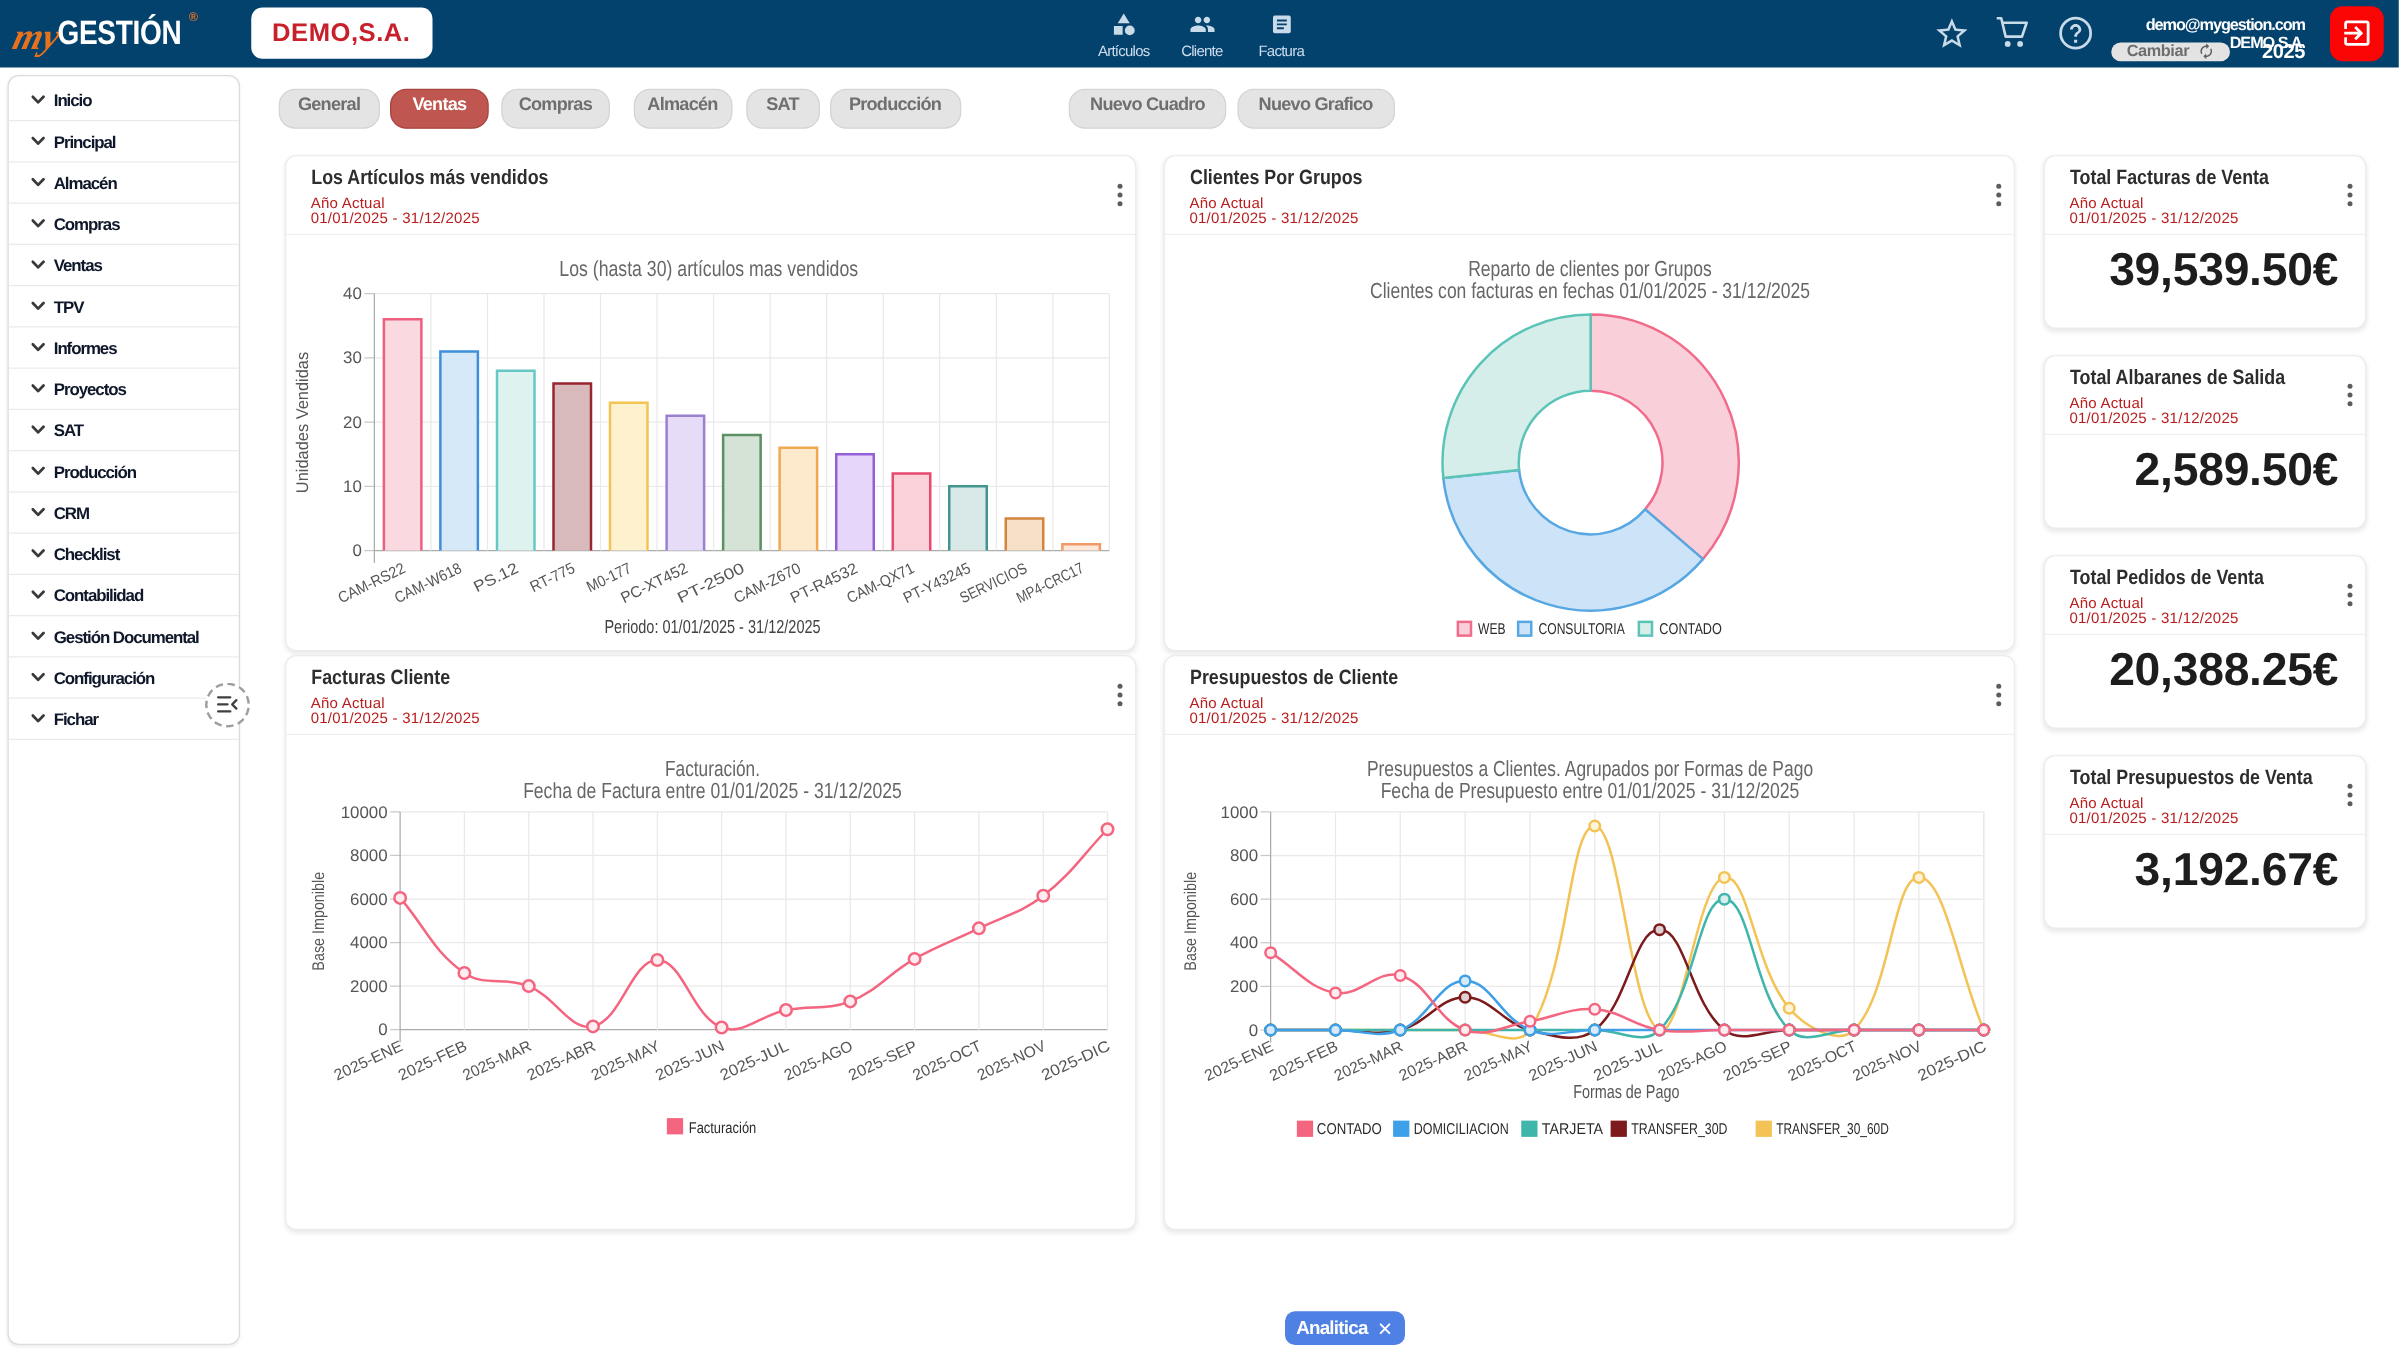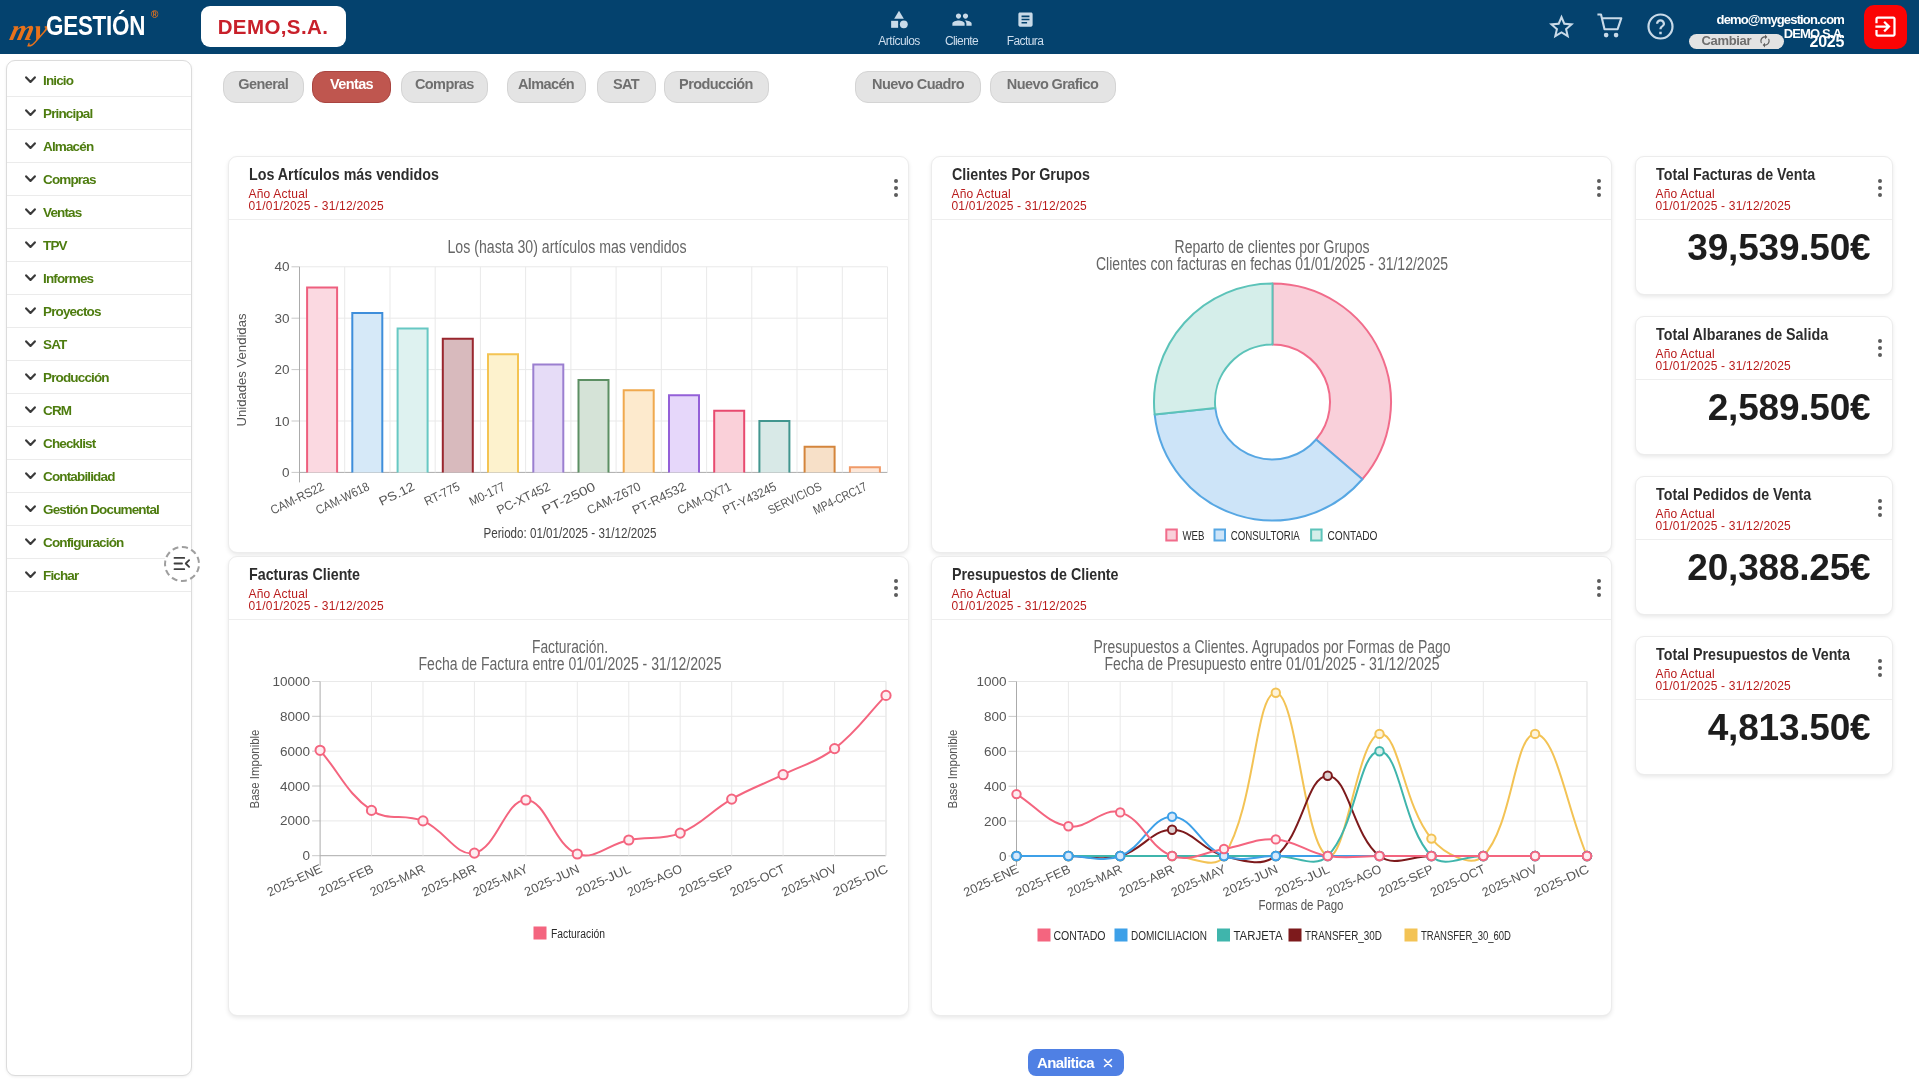--- a/index.html
+++ b/index.html
@@ -26,29 +26,29 @@
 #year { position:absolute; right:75px; top:33px; color:#fff; font-size:16px; font-weight:bold;
   letter-spacing:-0.3px; }
 #exitbtn { position:absolute; left:1864px; top:5px; width:43px; height:43.5px; background:#fb0404;
   border-radius:10px; display:flex; align-items:center; justify-content:center; }
 #sidebar { position:absolute; left:6px; top:60px; width:185.5px; height:1016px; background:#fff;
   border:1px solid #dcdcdc; border-radius:9px; box-shadow:0 1px 3px rgba(0,0,0,0.07); }
 .srow { height:33px; display:flex; align-items:center; padding-left:18px;
   border-bottom:1px solid #ebebeb; }
 .srow:first-child { margin-top:3px; }
 .srow svg { margin-right:7px; }
-.srow span { font-size:13.5px; font-weight:bold; color:#4d7c0f; letter-spacing:-0.85px; }
+.srow span { font-size:13.5px; font-weight:bold; color:#0f172a; letter-spacing:-0.85px; }
 #collapse { position:absolute; left:164px; top:545.5px; width:36px; height:36px; border-radius:50%;
   background:#fff; border:2px dashed #9e9e9e; display:flex; align-items:center; justify-content:center; }
 .tab { position:absolute; top:71px; height:32px; background:#e4e4e4; border:1px solid #d4d4d4;
   border-radius:13px; text-align:center; font-size:14.5px; font-weight:bold; color:#6f6f6f;
   line-height:24px; letter-spacing:-0.6px; }
 .tab.active { background:#bf564f; border-color:#a94440; color:#fff; }
 .card { position:absolute; background:#fff; border:1px solid #ececec; border-radius:9px;
-  box-shadow:0 2px 4px rgba(0,0,0,0.09);margin-top:32px; }
+  box-shadow:0 2px 4px rgba(0,0,0,0.09); }
 .chead { position:relative; height:62.5px; border-bottom:1px solid #eee; }
 .ctitle { position:absolute; left:20px; top:8px; font-size:16.5px; font-weight:bold; color:#2d2d2d;
   transform:scaleX(0.865); transform-origin:left; white-space:nowrap; }
 .csub { position:absolute; left:20px; top:32px; font-size:12px; color:#b91c1c; font-weight:normal;
   letter-spacing:0.2px; line-height:11.5px; }
 .dots { position:absolute; right:7px; top:22px; width:9px; }
 .dots i { display:block; width:4.2px; height:4.2px; border-radius:50%; background:#5c5c5c; margin:0 auto 2.8px; }
 .bignum { position:absolute; right:21px; top:70px; font-size:37px; font-weight:bold; color:#1d1d1d;
   letter-spacing:-0.2px; }
 #chip { position:absolute; left:1028px; top:1049px; width:96px; height:27px; background:#4f80e4;
@@ -579,16 +579,16 @@
 <div class="card rcard" style="left:1634.5px;width:258px;height:139px;top:604px">
 <div class="chead">
       <div class="ctitle">Total Presupuestos de Venta</div>
 <div class="csub">Año Actual<br>01/01/2025 - 31/12/2025</div>
 <div class="dots">
         <i></i>
         <i></i>
         <i></i>
       </div>
     </div>
-<div class="bignum">4,813.50€</div>
+<div class="bignum">3,192.67€</div>
   </div>
 <div id="chip">Analitica <svg width="14" height="14" viewBox="0 0 24 24">
       <path stroke="#fff" stroke-width="2.6" stroke-linecap="round" d="M6 6l12 12M18 6L6 18"></path>
     </svg></div>
 </body></html>

